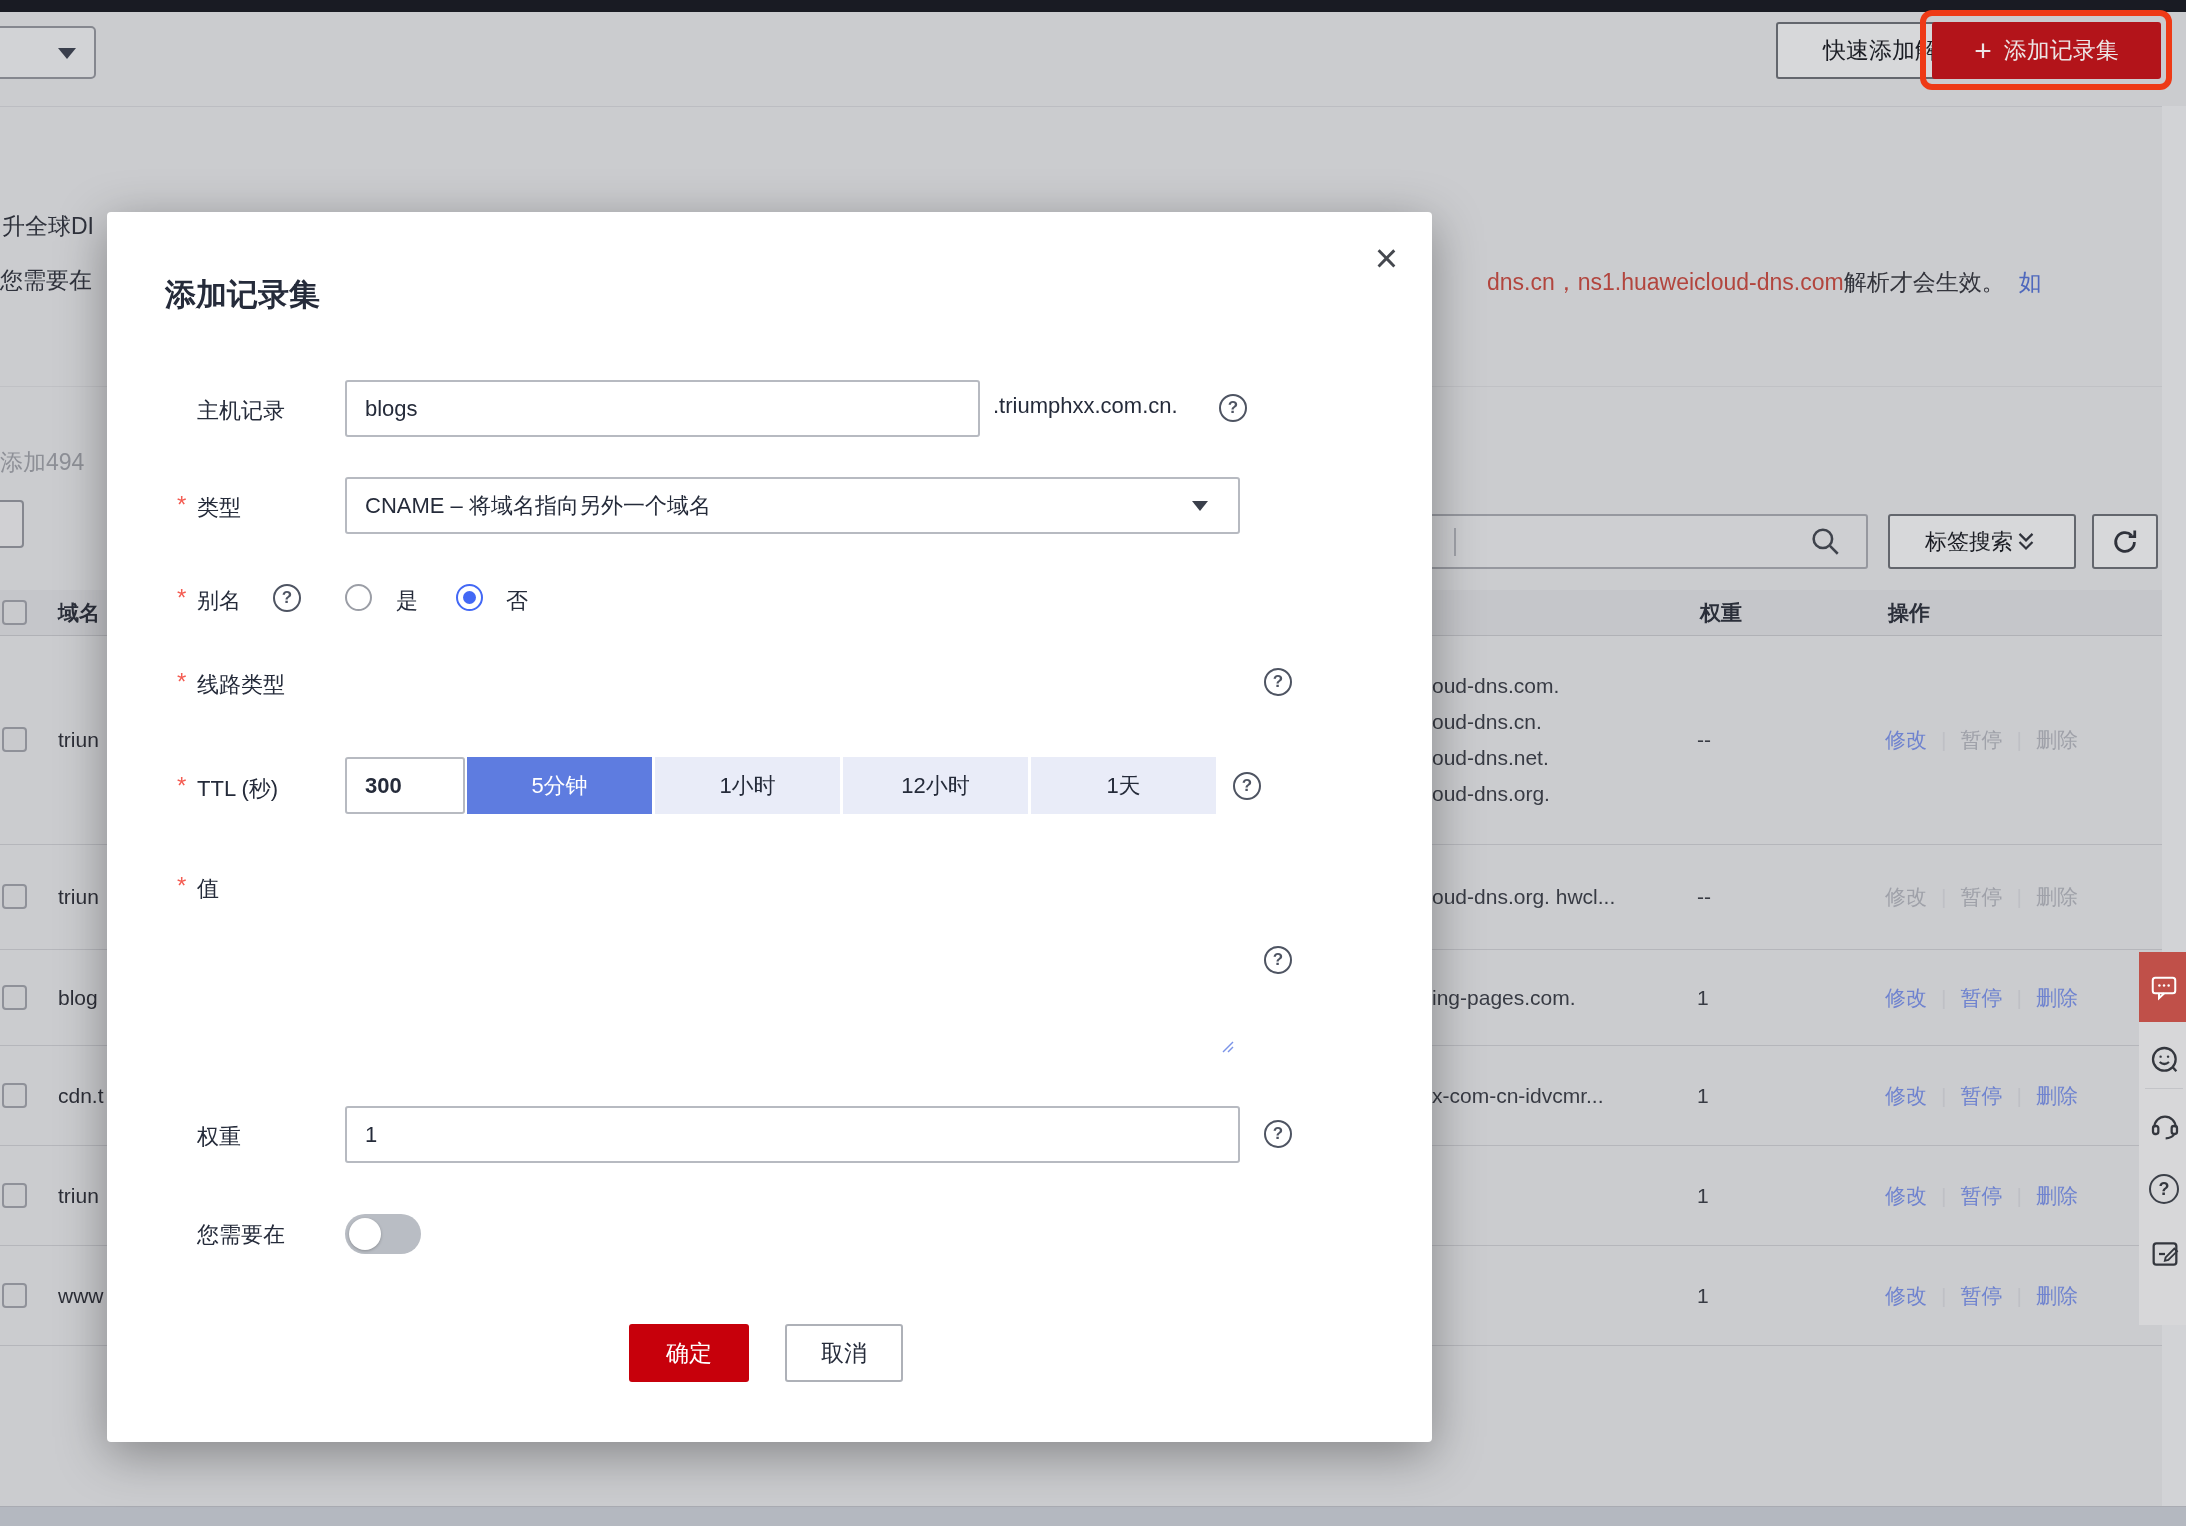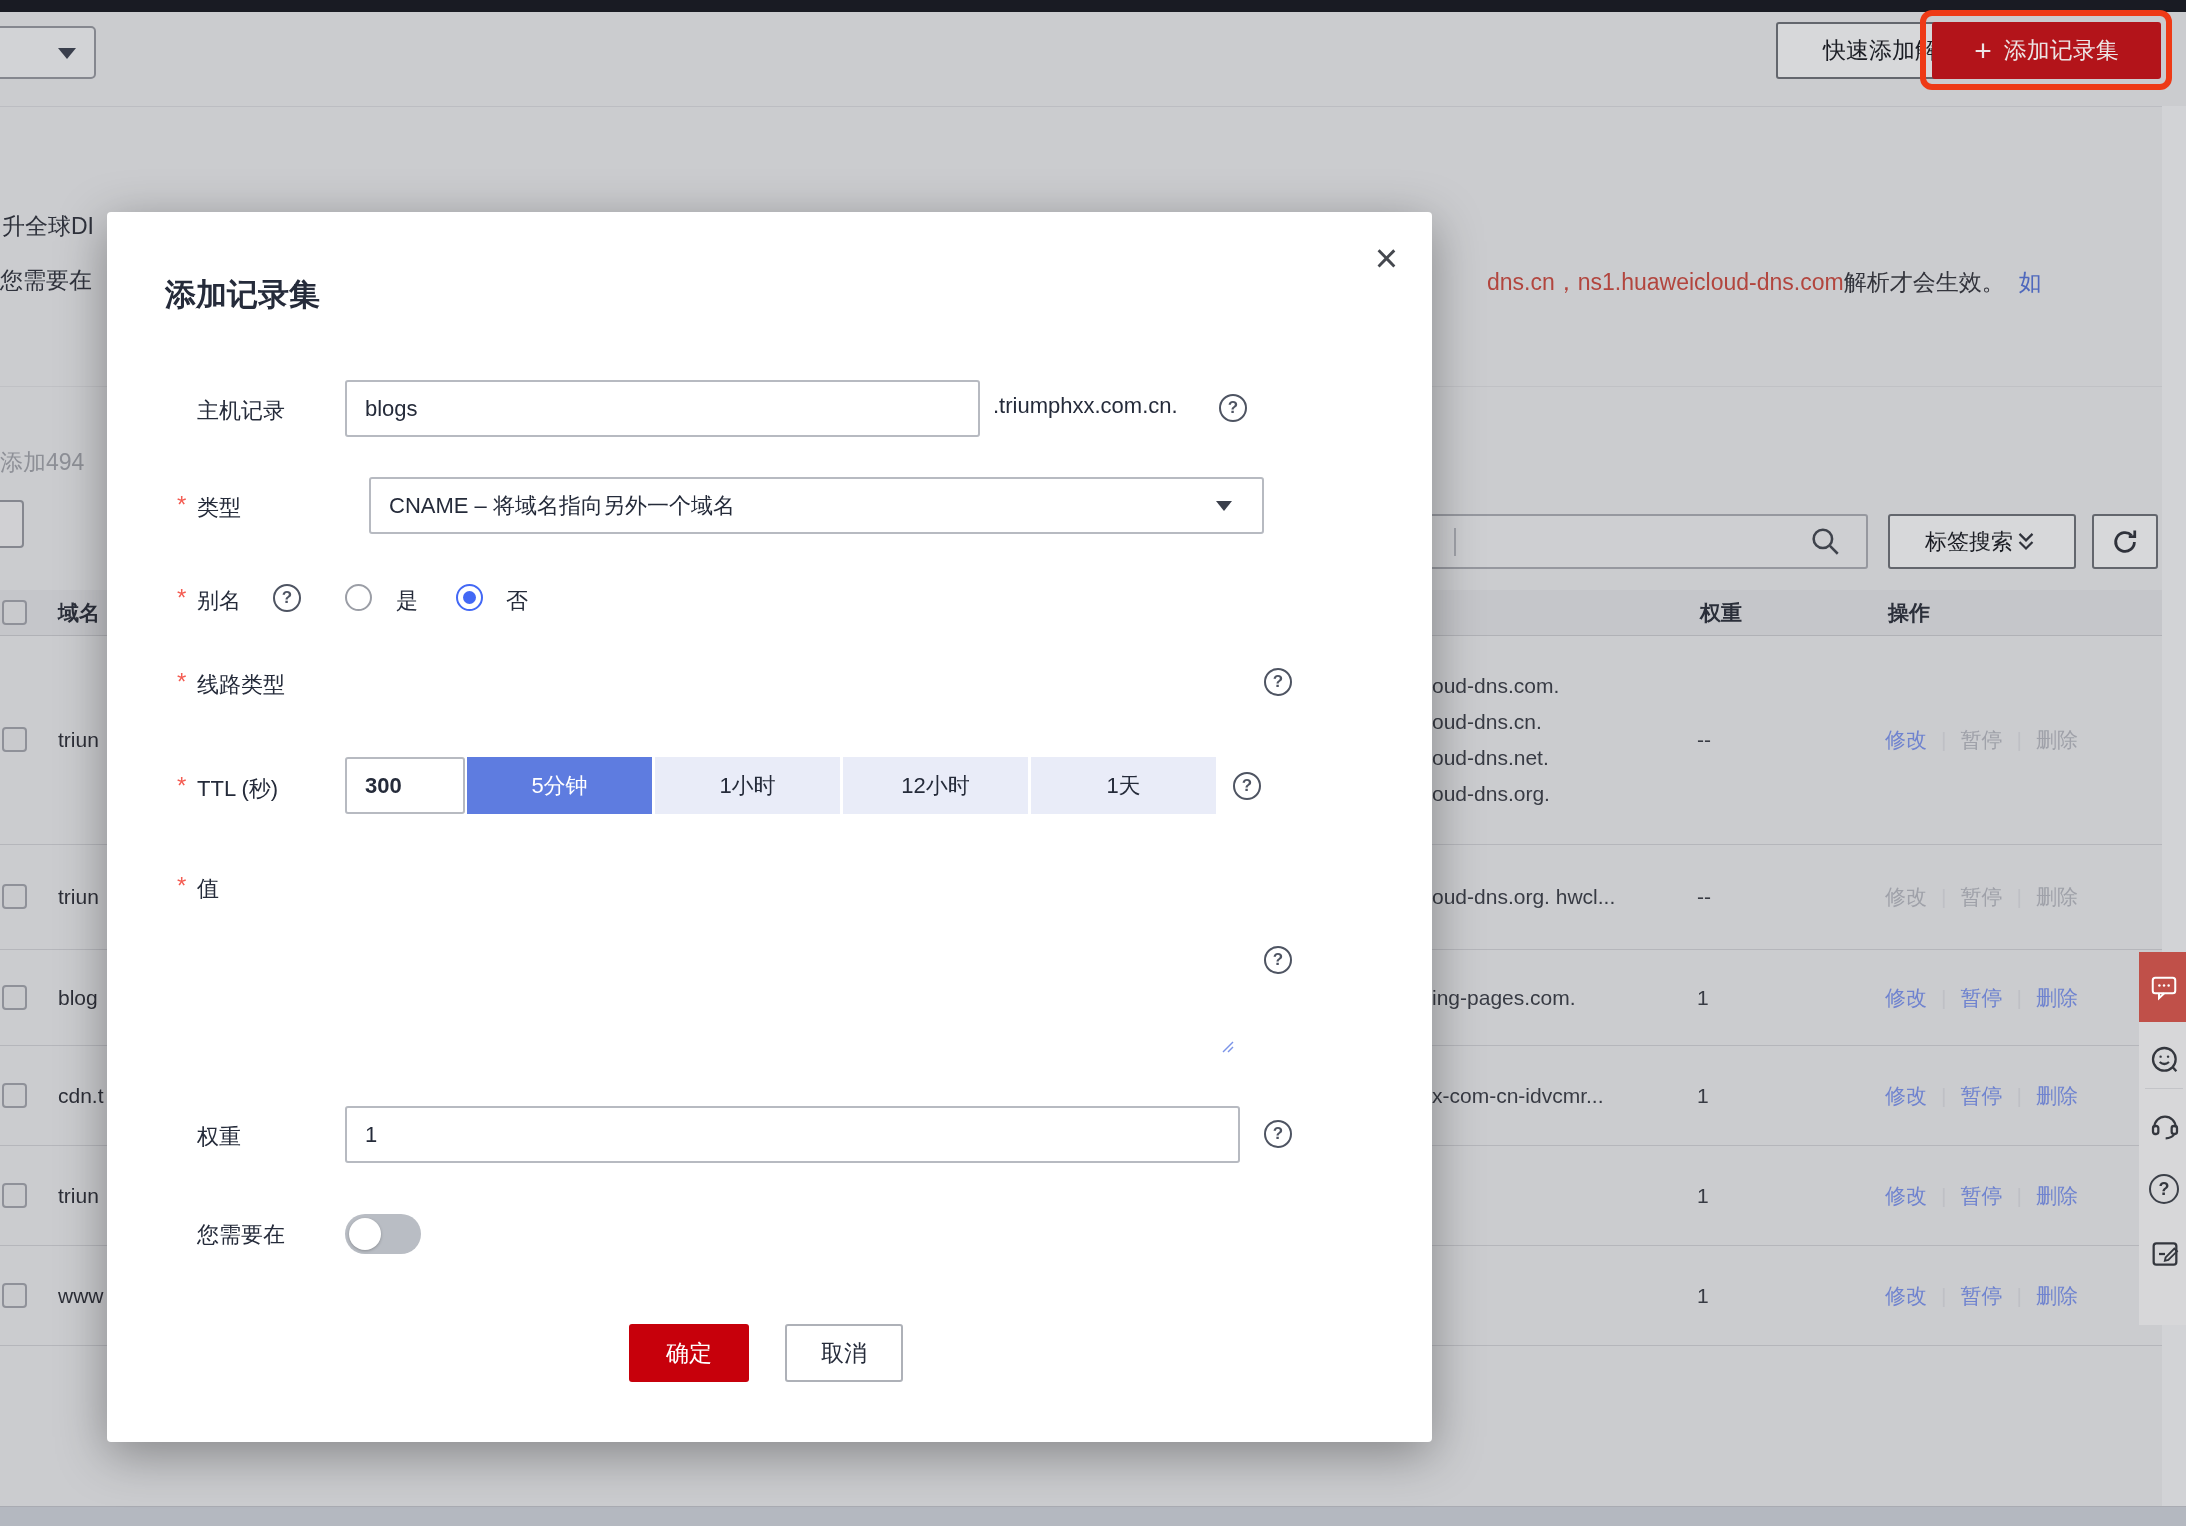--- a/index.html
+++ b/index.html
@@ -70,21 +70,21 @@
   #modal-title{left:58px;top:62px;font-size:31px;font-weight:bold;color:#252b3a;}
   .flabel{position:absolute;left:90px;font-size:22px;color:#252b3a;white-space:nowrap;}
   .star{position:absolute;left:70px;color:#f45c52;font-size:24px;}
   .tbox{position:absolute;background:#fff;border:2px solid #b7bac1;border-radius:3px;font-size:22px;color:#252b3a;padding:0 18px;display:flex;align-items:center;}
   .selbox .caret2{position:absolute;right:30px;top:50%;margin-top:-5px;width:0;height:0;border-left:8px solid transparent;border-right:8px solid transparent;border-top:10px solid #3a3f4b;}
   .help{position:absolute;width:28px;height:28px;font-size:17px;border-width:2px;border-color:#4e5462;color:#4e5462;}
 
   #f-host-input{left:238px;top:168px;width:635px;height:57px;}
   #f-host-suffix{left:886px;top:181px;font-size:22px;color:#252b3a;}
   #f-host-help{left:1112px;top:182px;}
-  #f-type-select{left:238px;top:265px;width:895px;height:57px;margin-left:24px;}
+  #f-type-select{left:238px;top:265px;width:895px;height:57px;}
   .radio{position:absolute;width:27px;height:27px;border-radius:50%;border:2px solid #9b9ea6;background:#fff;}
   .radio.sel{border-color:#4368f5;}
   .radio.sel::after{content:"";position:absolute;left:5px;top:5px;width:13px;height:13px;border-radius:50%;background:#4368f5;}
   #f-line-select{left:238px;top:442px;width:895px;height:57px;}
   #f-ttl-input{left:238px;top:545px;width:120px;height:57px;font-weight:bold;}
   #ttl-presets{position:absolute;left:360px;top:545px;height:57px;display:flex;gap:3px;}
   .ttl-seg{width:185px;height:57px;display:flex;align-items:center;justify-content:center;font-size:22px;color:#252b3a;background:#e9ecf8;cursor:pointer;text-align:center;}
   .ttl-seg.sel{background:#5e7ce0;color:#fff;}
   #f-value-area{left:238px;top:644px;width:895px;height:206px;border:2px solid #5b79e3;border-radius:3px;font-size:22px;color:#252b3a;padding:18px;resize:none;outline:none;}
   #resize-grip{left:1112px;top:826px;width:16px;height:16px;}

